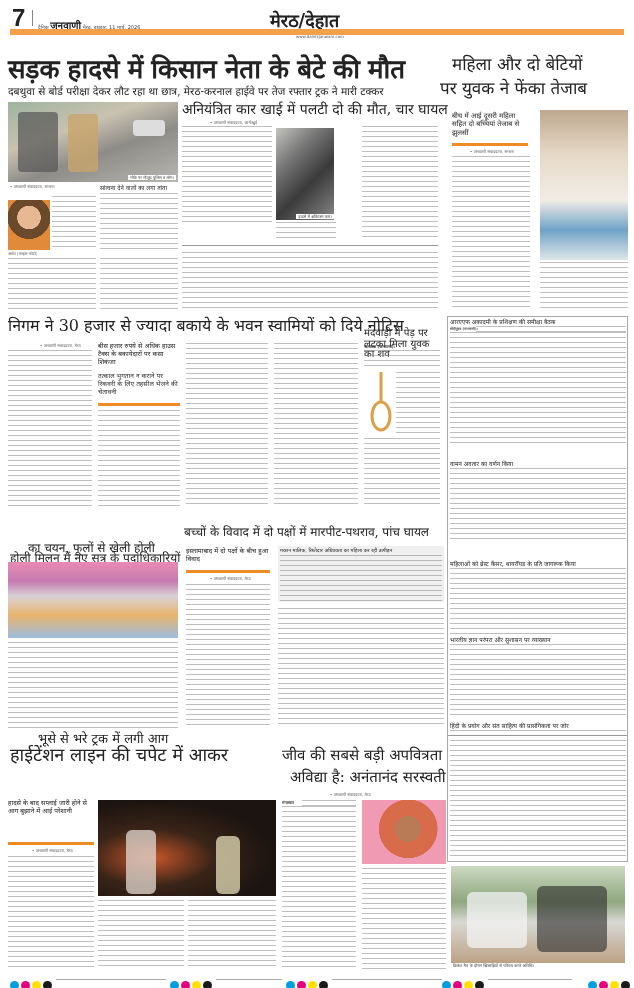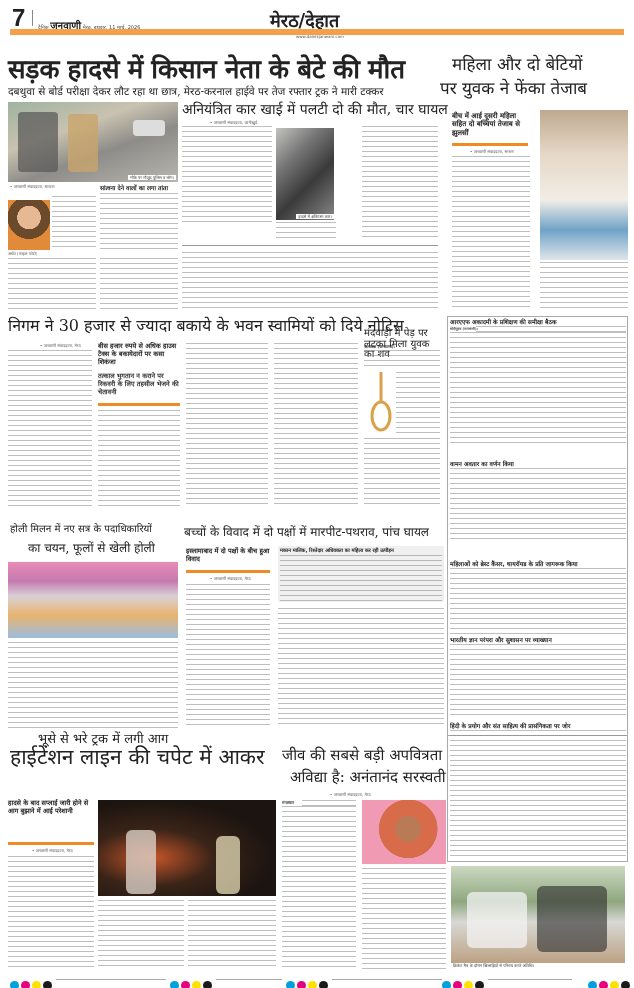--- a/index.html
+++ b/index.html
@@ -11,21 +11,21 @@
 .paper{left:38px;top:18px;font-size:5px;color:#444}
 .paper b{font-size:10px;color:#222}
 .section{left:270px;top:8px;font-family:"DejaVu Serif",serif;font-weight:bold;font-size:18px}
 .bar{left:10px;top:29px;width:614px;height:6px;background:#f4a04a}
 .url{left:270px;top:34px;font-size:4px;color:#555;width:100px;text-align:center}
 .h1{font-family:"DejaVu Sans Condensed","DejaVu Sans",sans-serif;font-weight:bold;color:#222;line-height:1}
 .serifh{font-family:"DejaVu Serif",serif;color:#222;line-height:1.05}
 .text{font-size:4px;line-height:6px;color:#555;text-align:justify;overflow:hidden}
 .textfill{background:repeating-linear-gradient(#8a8a8a 0 1px,transparent 1px 5px);opacity:.55}
 .photo{overflow:hidden}
-.sub{font-weight:bold;color:#222;line-height:1.2}
+.sub{font-weight:normal;color:#222;line-height:1.2}
 .orange{background:#f08a24}
 .box{border:1px solid #aaa}
 .rule{background:#999;height:1px}
 .caption{font-size:4px;color:#333;background:#fff;padding:0 2px}
 .dots span{display:inline-block;width:9px;height:9px;border-radius:50%;margin-right:2px}
 </style>
 </head>
 <body>
 
 <div class="abs masthead">
@@ -109,36 +109,36 @@
 <div class="abs sub" style="left:450px;top:460px;font-size:6px;width:176px">वामन अवतार का वर्णन किया</div>
 <div class="abs textfill" style="left:450px;top:468px;width:176px;height:72px"></div>
 <div class="abs sub" style="left:450px;top:560px;font-size:6px;width:176px">महिलाओं को ब्रेस्ट कैंसर, थायरॉयड के प्रति जागरूक किया</div>
 <div class="abs textfill" style="left:450px;top:568px;width:176px;height:66px"></div>
 <div class="abs sub" style="left:450px;top:636px;font-size:6px;width:176px">भारतीय ज्ञान परंपरा और सुशासन पर व्याख्यान</div>
 <div class="abs textfill" style="left:450px;top:644px;width:176px;height:74px"></div>
 <div class="abs sub" style="left:450px;top:722px;font-size:6px;width:176px">हिंदी के प्रयोग और संत साहित्य की प्रासंगिकता पर जोर</div>
 <div class="abs textfill" style="left:450px;top:730px;width:176px;height:128px"></div>
 <div class="abs box" style="left:447px;top:736px;width:181px;height:126px;border-top:none"></div>
 
-<div class="abs serifh" style="left:10px;top:524px;font-size:10px;width:140px;white-space:nowrap">होली मिलन में नए सत्र के पदाधिकारियों</div>
+<div class="abs serifh" style="left:10px;top:552px;font-size:12px;width:140px;white-space:nowrap">होली मिलन में नए सत्र के पदाधिकारियों</div>
 <div class="abs serifh" style="left:28px;top:542px;font-size:12px;width:120px;white-space:nowrap">का चयन, फूलों से खेली होली</div>
 <div class="abs photo" style="left:8px;top:562px;width:170px;height:76px;background:linear-gradient(180deg,#e98bb4 0%,#c47ab0 25%,#d9d1d6 45%,#e8b46d 70%,#9dbde0 100%)"></div>
 <div class="abs textfill" style="left:8px;top:642px;width:170px;height:86px"></div>
 
 <div class="abs serifh" style="left:184px;top:526px;font-size:12px;width:260px;white-space:nowrap">बच्चों के विवाद में दो पक्षों में मारपीट-पथराव, पांच घायल</div>
 <div class="abs sub" style="left:186px;top:548px;font-size:6.5px;width:86px">इस्लामाबाद में दो पक्षों के बीच हुआ विवाद</div>
 <div class="abs orange" style="left:186px;top:570px;width:84px;height:3px"></div>
 <div class="abs text" style="left:210px;top:576px;font-size:4px">• जनवाणी संवाददाता, मेरठ</div>
 <div class="abs textfill" style="left:186px;top:584px;width:84px;height:144px"></div>
 <div class="abs" style="left:278px;top:546px;width:166px;height:56px;background:#f0f0f0"></div>
 <div class="abs sub" style="left:280px;top:547px;font-size:5px;width:164px">मकान मालिक, रिश्तेदार अधिवक्ता का महिला कर रही उत्पीड़न</div>
 <div class="abs textfill" style="left:280px;top:555px;width:162px;height:46px"></div>
 <div class="abs textfill" style="left:278px;top:608px;width:166px;height:120px"></div>
 
-<div class="abs serifh" style="left:10px;top:746px;font-size:21px;width:270px;white-space:nowrap">हाईटेंशन लाइन की चपेट में आकर</div>
+<div class="abs serifh" style="left:10px;top:746px;font-size:18px;width:270px;white-space:nowrap">हाईटेंशन लाइन की चपेट में आकर</div>
 <div class="abs serifh" style="left:38px;top:732px;font-size:13px;width:240px;white-space:nowrap">भूसे से भरे ट्रक में लगी आग</div>
 <div class="abs sub" style="left:8px;top:800px;font-size:6.5px;width:86px">हादसे के बाद सप्लाई जारी होने से आग बुझाने में आई परेशानी</div>
 <div class="abs orange" style="left:8px;top:842px;width:86px;height:3px"></div>
 <div class="abs text" style="left:32px;top:848px;font-size:4px">• जनवाणी संवाददाता, मेरठ</div>
 <div class="abs textfill" style="left:8px;top:856px;width:86px;height:114px"></div>
 <div class="abs photo" style="left:98px;top:800px;width:178px;height:96px;background:radial-gradient(ellipse at 30% 60%,#c8562a 0%,#3a2418 35%,#1c1410 70%)">
   <div class="abs" style="left:28px;top:30px;width:30px;height:64px;background:#d9cfc7;border-radius:6px;opacity:.8"></div>
   <div class="abs" style="left:118px;top:36px;width:24px;height:58px;background:#e7dfb9;border-radius:6px;opacity:.75"></div>
 </div>
 <div class="abs textfill" style="left:98px;top:900px;width:86px;height:70px"></div>

